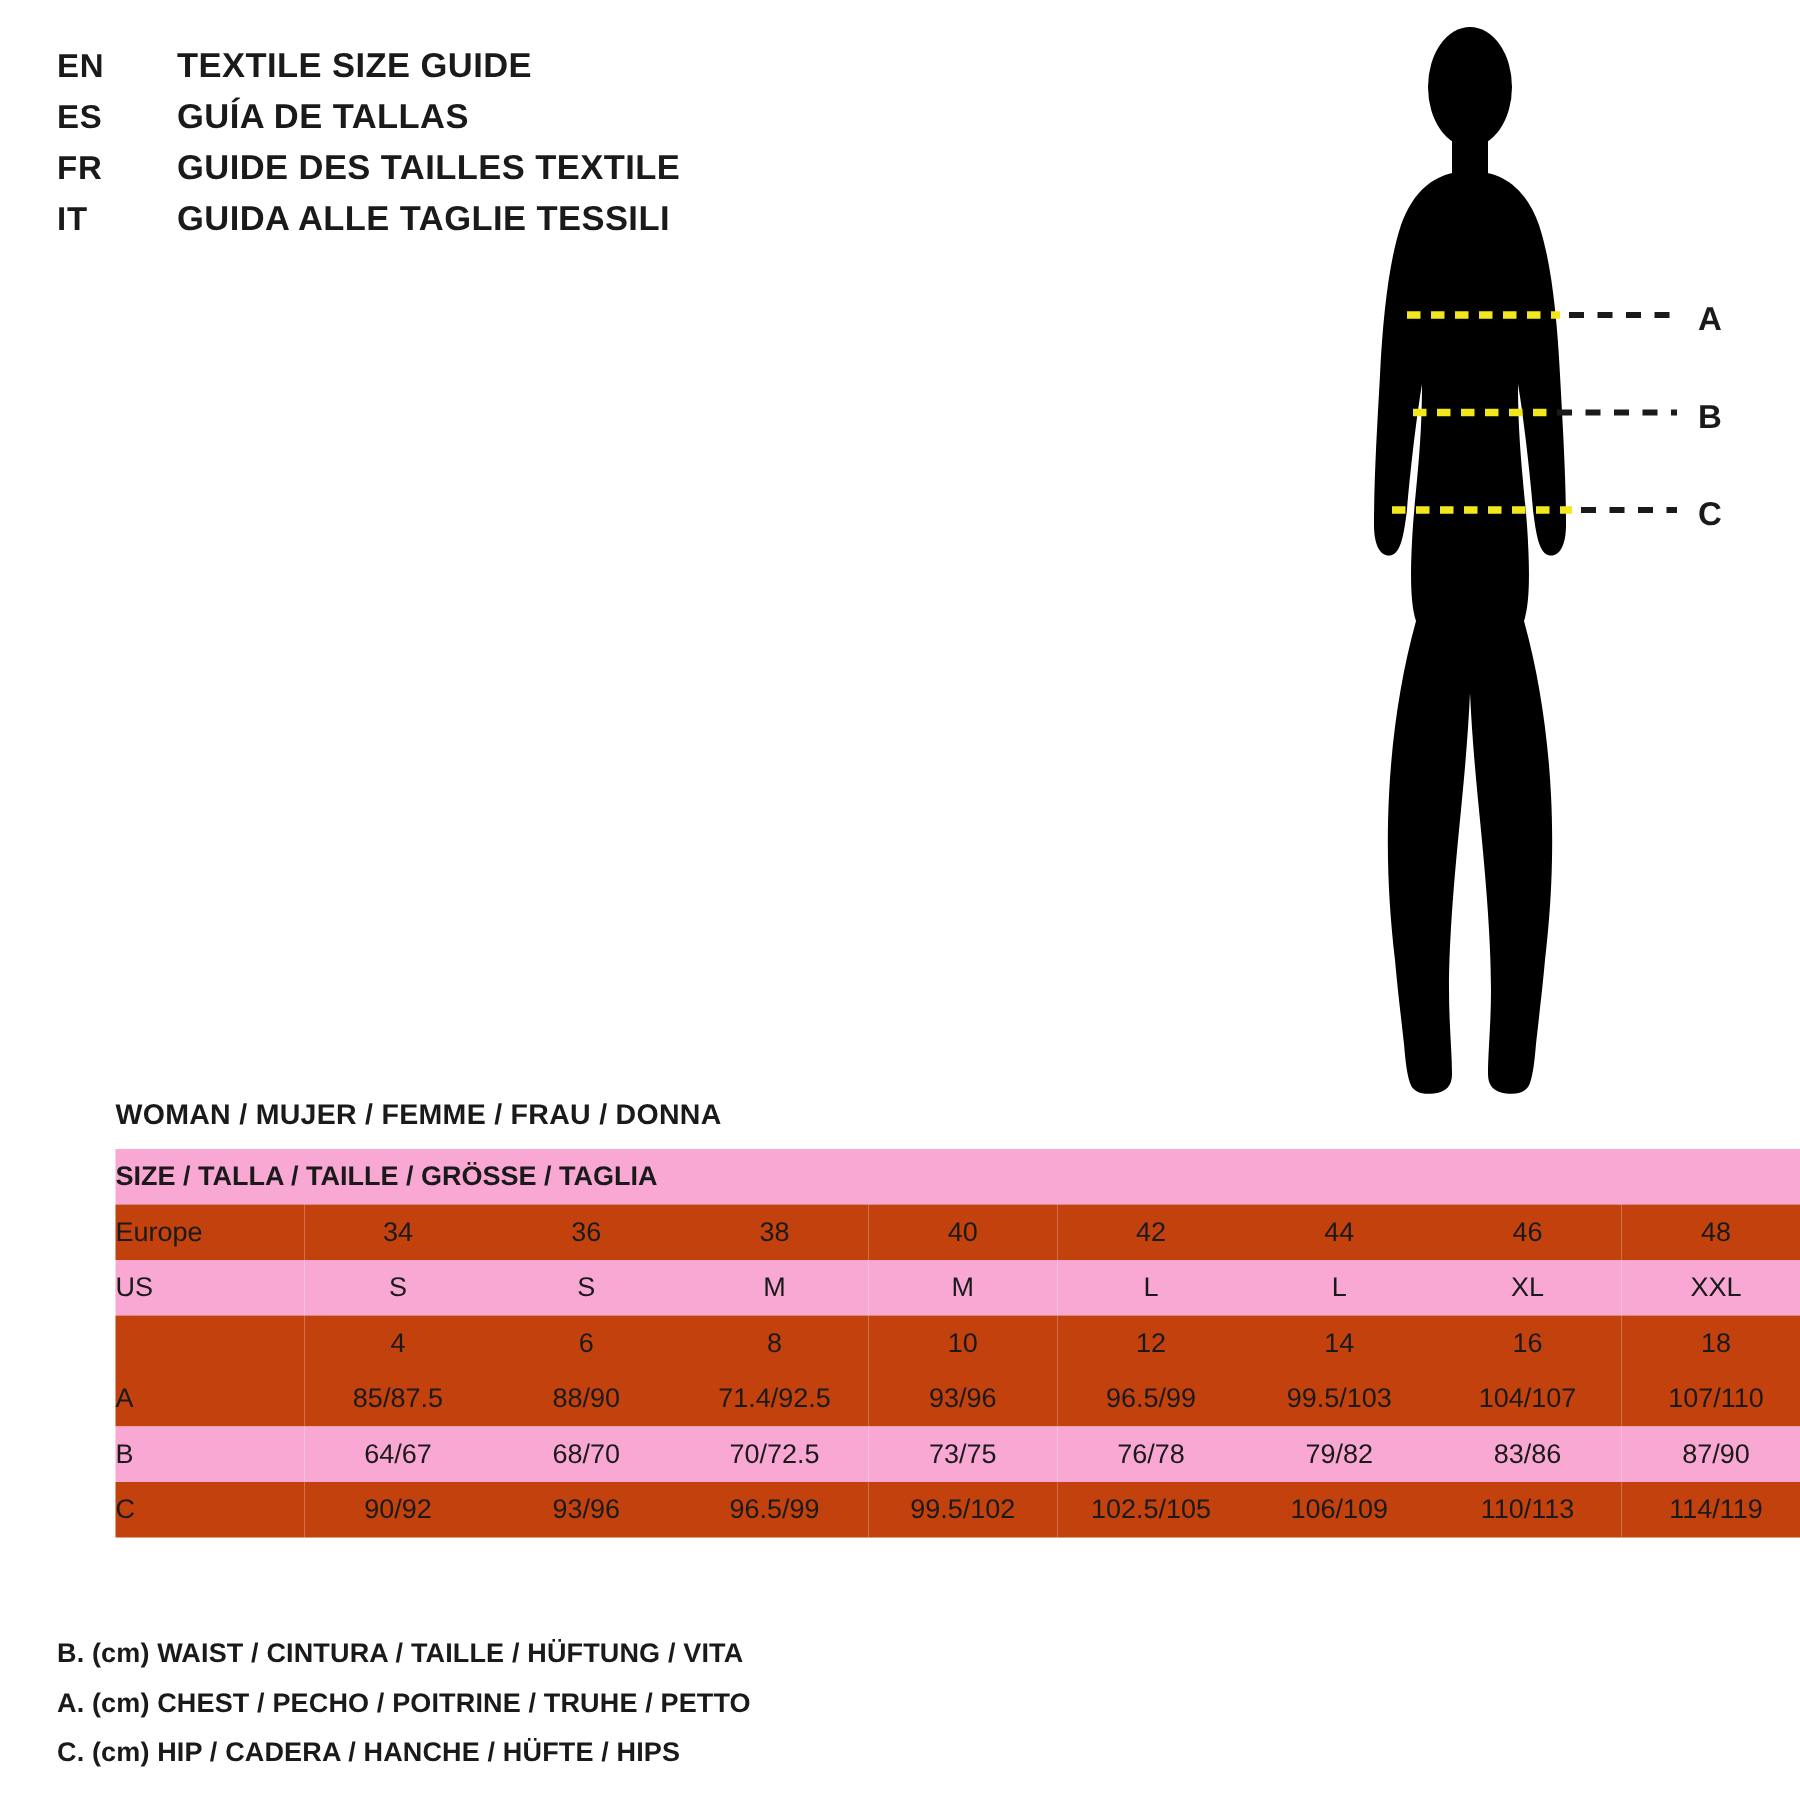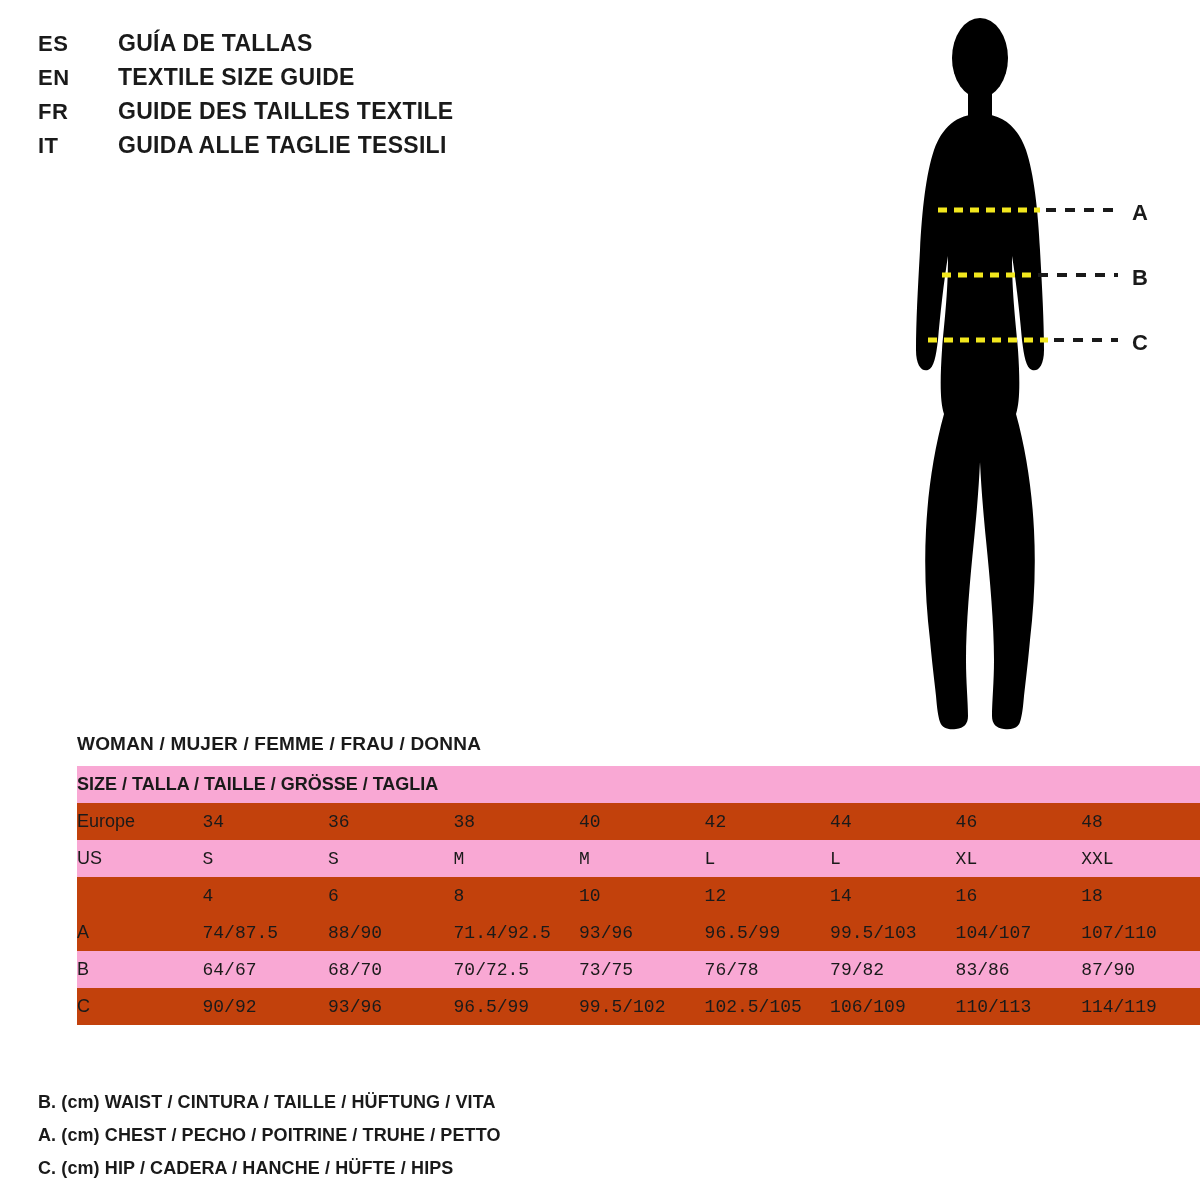--- a/index.html
+++ b/index.html
@@ -90,22 +90,21 @@
     padding: 4px 0;
     height: 29px;
     vertical-align: middle;
   }
   td.label-cell {
     text-align: left;
     padding-left: 6px;
     width: 192px;
   }
   td.val-cell {
-    text-align: left;
-    font-family: Liberation Mono, monospace;
+    text-align: center;
   }
   tr.header-row td {
     background: #f9a8d4;
     font-weight: bold;
     font-size: 18px;
   }
   tr.shade-dark td { background: #f9a8d4; }
   tr.shade-light td { background: #c2410c; }
 
   
@@ -122,26 +121,26 @@
     line-height: 1;
     margin-bottom: 15px;
     letter-spacing: 0.1px;
   }
 </style>
 </head>
 <body>
 
 <div class="title-block">
   <div class="title-row">
+    <div class="title-lang">EN</div>
+    <div class="title-text">TEXTILE SIZE GUIDE</div>
+  </div>
+  <div class="title-row">
     <div class="title-lang">ES</div>
     <div class="title-text">GUÍA DE TALLAS</div>
-  </div>
-  <div class="title-row">
-    <div class="title-lang">EN</div>
-    <div class="title-text">TEXTILE SIZE GUIDE</div>
   </div>
   <div class="title-row">
     <div class="title-lang">FR</div>
     <div class="title-text">GUIDE DES TAILLES TEXTILE</div>
   </div>
   <div class="title-row">
     <div class="title-lang">IT</div>
     <div class="title-text">GUIDA ALLE TAGLIE TESSILI</div>
   </div>
 </div>
@@ -247,21 +246,21 @@
         <td class="val-cell">10</td>
         <td class="val-cell">12</td>
         <td class="val-cell">14</td>
         <td class="val-cell">16</td>
         <td class="val-cell">18</td>
       </tr>
 
 
       <tr class="shade-light">
         <td class="label-cell">A</td>
-        <td class="val-cell">74/87.5</td>
+        <td class="val-cell">85/87.5</td>
         <td class="val-cell">88/90</td>
         <td class="val-cell">71.4/92.5</td>
         <td class="val-cell">93/96</td>
         <td class="val-cell">96.5/99</td>
         <td class="val-cell">99.5/103</td>
         <td class="val-cell">104/107</td>
         <td class="val-cell">107/110</td>
       </tr>
 
       <tr class="shade-dark">

